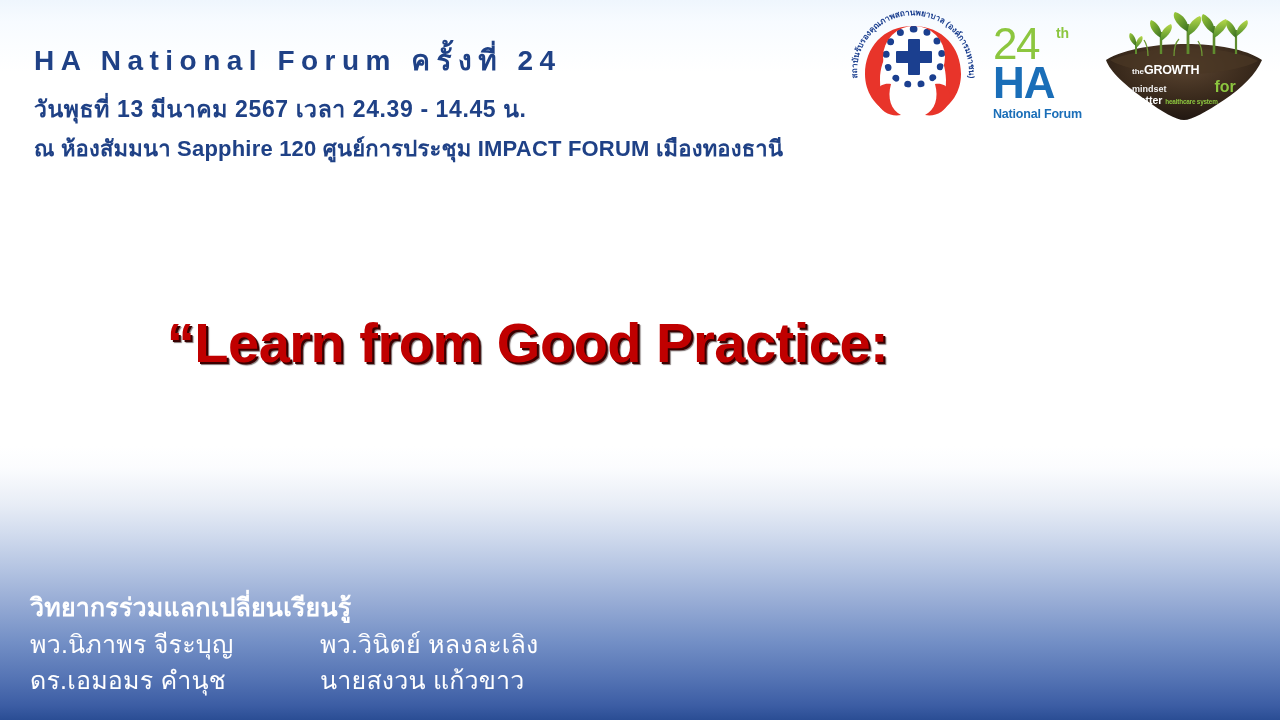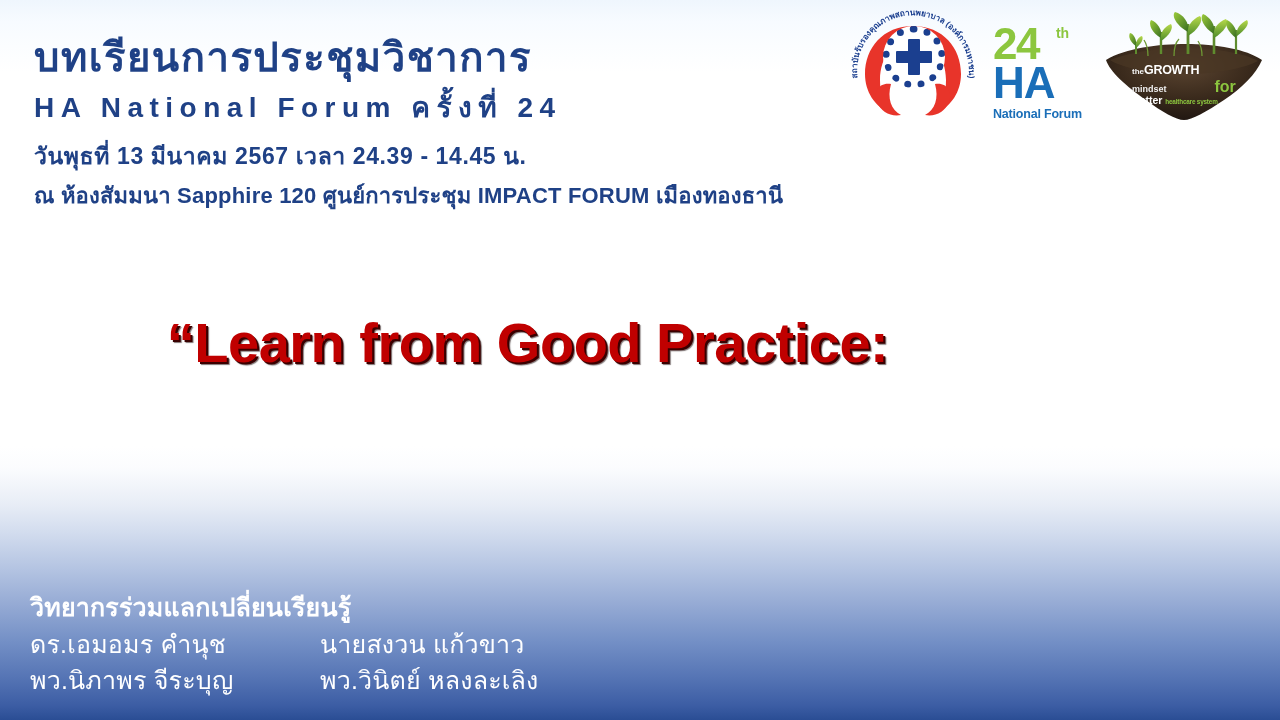--- a/index.html
+++ b/index.html
@@ -151,21 +151,21 @@
   }
   .l24-row {
     display: flex;
     align-items: flex-start;
     line-height: 1;
     padding-left: 6px;
   }
   .l24-num {
     color: #8cc63f;
     font-size: 44px;
-    font-weight: 700;
+    font-weight: 400;
     letter-spacing: -1.5px;
     line-height: 0.92;
   }
   .l24-th {
     color: #8cc63f;
     font-size: 14px;
     font-weight: 700;
     margin-top: 2px;
     margin-left: 17px;
   }
@@ -254,21 +254,20 @@
   }
   .sp-col-a { width: 290px; flex: 0 0 290px; }
   .sp-col-b { flex: 1 1 auto; }
 </style>
 </head>
 <body>
 
 <div id="slide">
 
   <div class="header-block">
-    <div class="hdr-line1">บทเรียนการประชุมวิชาการ</div>
     <div class="hdr-line2">HA National Forum ครั้งที่ 24</div>
     <div class="hdr-line3">วันพุธที่ 13 มีนาคม 2567  เวลา 24.39 - 14.45 น.</div>
     <div class="hdr-line4">ณ ห้องสัมมนา Sapphire 120 ศูนย์การประชุม IMPACT FORUM เมืองทองธานี</div>
   </div>
 
   <div class="logo-strip">
 
     <div class="logo-ha-institute">
       <svg class="sarapa-swoosh" viewBox="0 0 104 98">
         <path d="M52 4 C22 4 4 26 4 52 C4 70 14 84 28 91 C22 82 19 70 19 58 C19 34 33 18 52 18 C71 18 85 34 85 58 C85 70 82 82 76 91 C90 84 100 70 100 52 C100 26 82 4 52 4 Z" fill="#e8342a"></path>
@@ -357,22 +356,22 @@
 
   </div>
 
   <div class="main-title">
     <div class="mt-line">“Learn from Good Practice:</div>
   </div>
 
   <div class="speakers">
     <div class="sp-heading">วิทยากรร่วมแลกเปลี่ยนเรียนรู้</div>
     <div class="sp-row">
+      <div class="sp-col-a">พว.นิภาพร จีระบุญ</div>
+      <div class="sp-col-b">พว.วินิตย์ หลงละเลิง</div>
+    </div>
+    <div class="sp-row">
       <div class="sp-col-a">ดร.เอมอมร คำนุช</div>
       <div class="sp-col-b">นายสงวน แก้วขาว</div>
     </div>
-    <div class="sp-row">
-      <div class="sp-col-a">พว.นิภาพร จีระบุญ</div>
-      <div class="sp-col-b">พว.วินิตย์ หลงละเลิง</div>
-    </div>
   </div>
 
 </div>
 
 </body></html>

